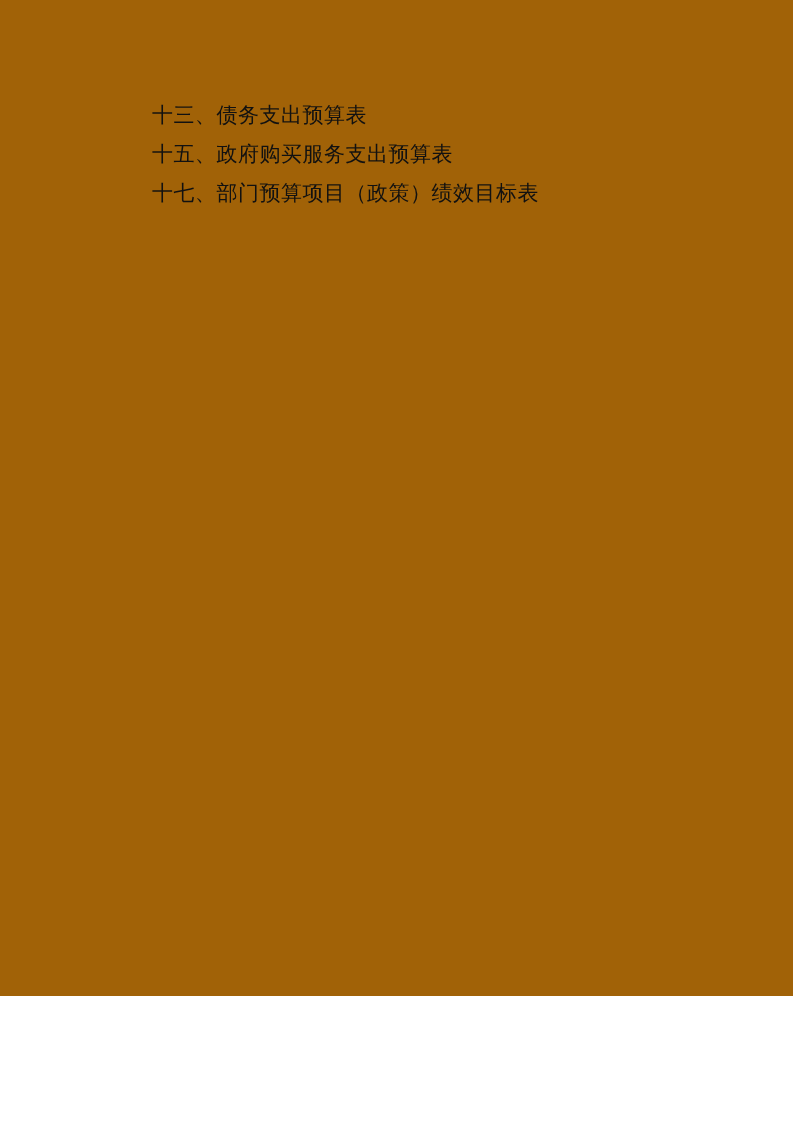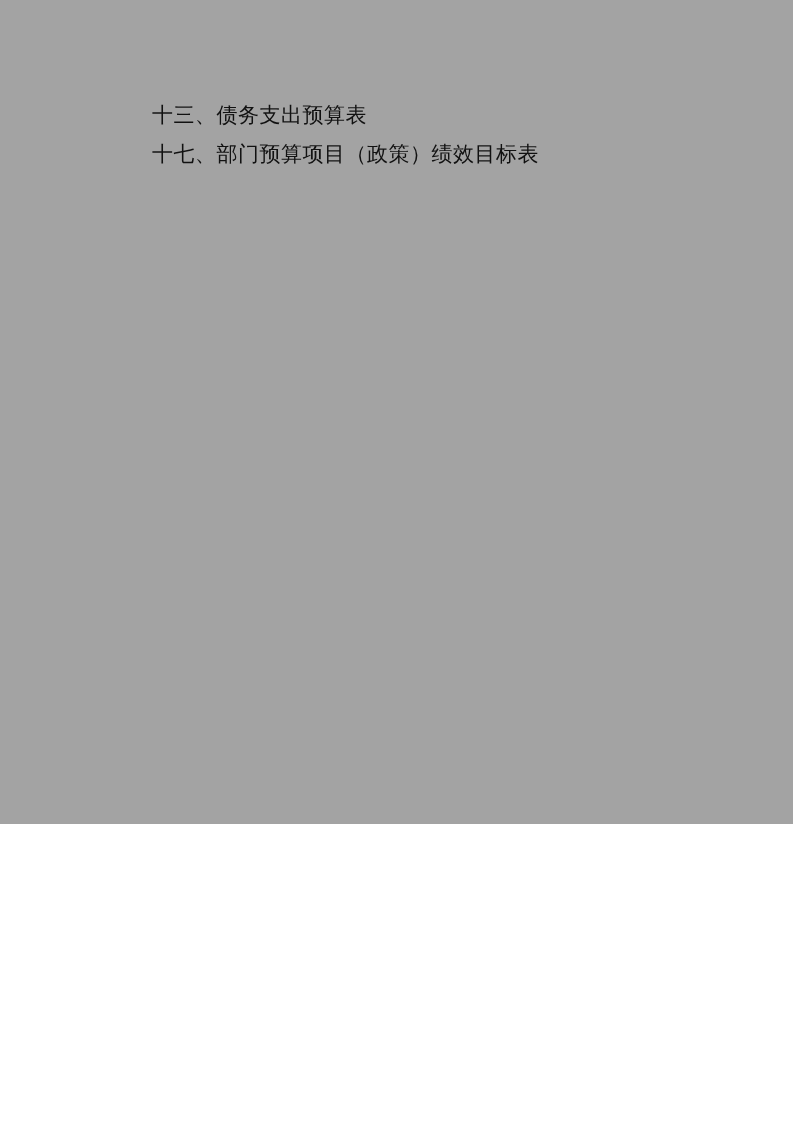--- a/index.html
+++ b/index.html
@@ -7,22 +7,22 @@
     padding: 0;
     background: #ffffff;
   }
   body {
     font-family: "DejaVu Serif", "Liberation Serif", serif;
     color: #1a1a1a;
   }
   .page {
     position: relative;
     width: 793px;
-    height: 824px;
-    background: #a3a3a3;
+    height: 996px;
+    background: #a16207;
     box-sizing: border-box;
     overflow: hidden;
   }
   .content {
     position: absolute;
     left: 152px;
     top: 96px;
     width: 500px;
   }
   .toc-item {
@@ -42,16 +42,17 @@
     color: #111111;
     font-family: "DejaVu Serif", "Liberation Serif", serif;
   }
 </style>
 </head>
 <body>
 
 <div class="page">
   <div class="content">
     <div class="toc-item">十三、债务支出预算表</div>
+    <div class="toc-item">十五、政府购买服务支出预算表</div>
     <div class="toc-item">十七、部门预算项目（政策）绩效目标表</div>
   </div>
   <div class="page-number">3</div>
 </div>
 
 </body></html>

